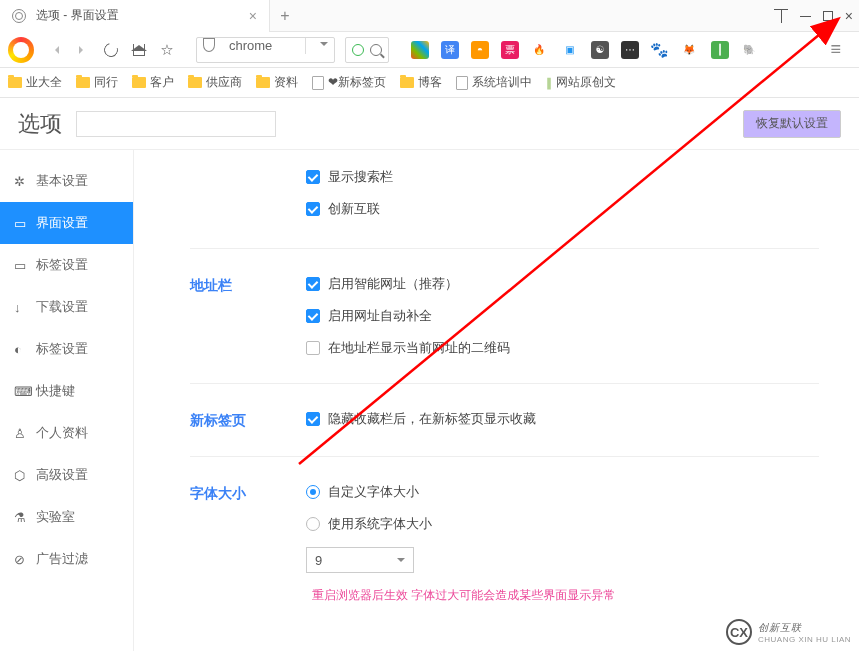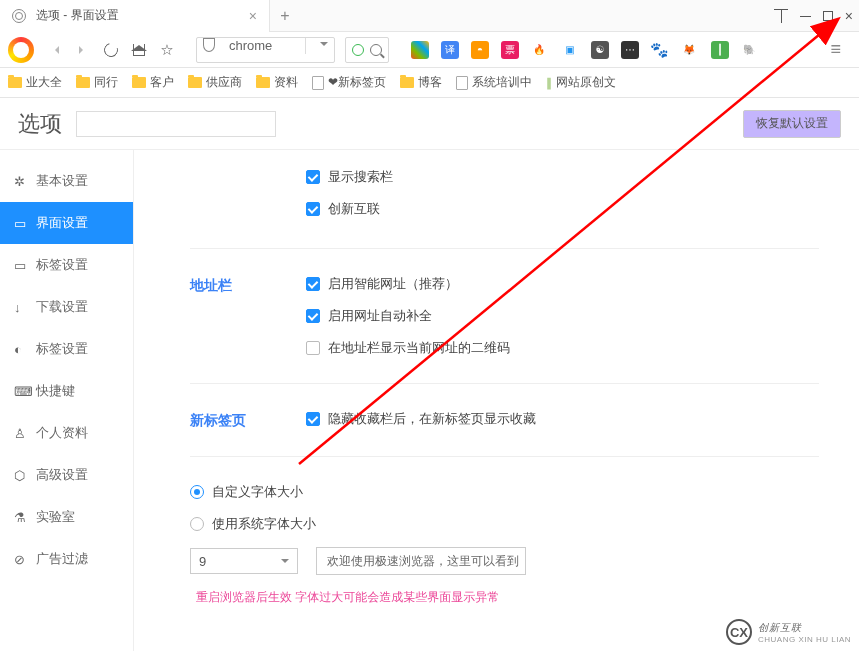--- a/index.html
+++ b/index.html
@@ -284,35 +284,35 @@
       <div class="sectlabel">新标签页</div>
       <div class="opts">
         <label class="opt">
             <span class="cbox checked"></span>
             <span>隐藏收藏栏后，在新标签页显示收藏</span>
           </label>
       </div>
     </div>
 
     <div class="section" style="border-bottom:none">
+      <div class="sectlabel">字体大小</div>
       <div class="opts">
         <label class="opt">
             <span class="radio checked"></span>
             <span>自定义字体大小</span>
           </label>
         <label class="opt">
             <span class="radio gray"></span>
             <span>使用系统字体大小</span>
           </label>
         <div class="fontrow">
           <div class="select">
               <span>9</span>
               <span class="chev down"></span>
             </div>
-          <div class="preview">欢迎使用极速浏览器，这里可以看到</div>
         </div>
         <div class="hint">重启浏览器后生效    字体过大可能会造成某些界面显示异常</div>
       </div>
     </div>
   </div>
 </div>
 
 <svg class="arrow" viewBox="0 0 580 460">
   <defs>
       <marker id="ah" markerWidth="12" markerHeight="12" refX="10" refY="5" orient="auto">

